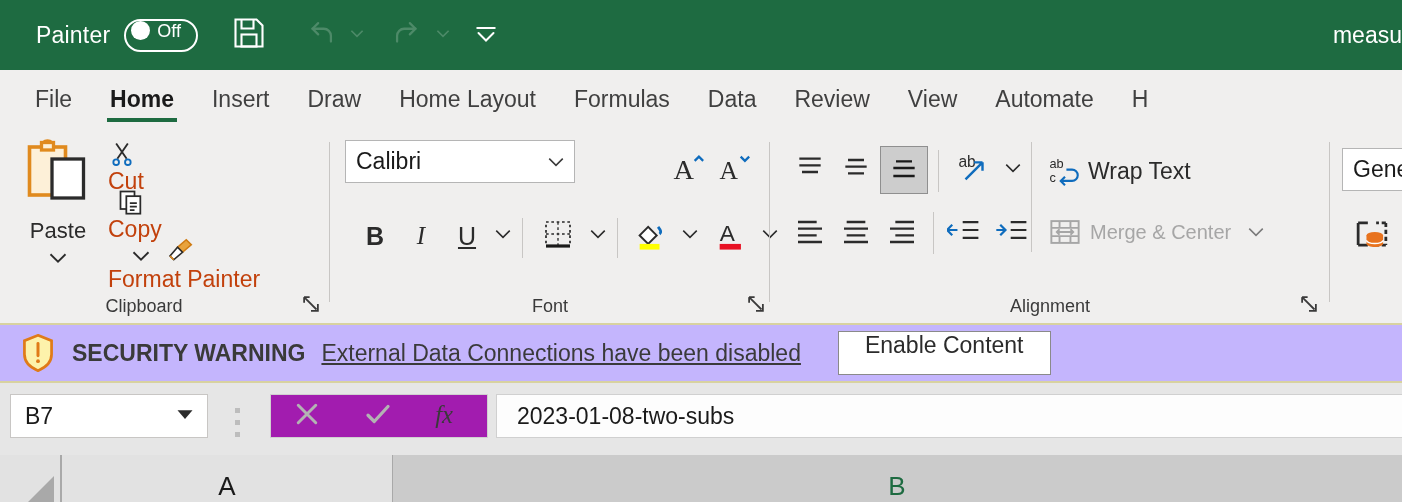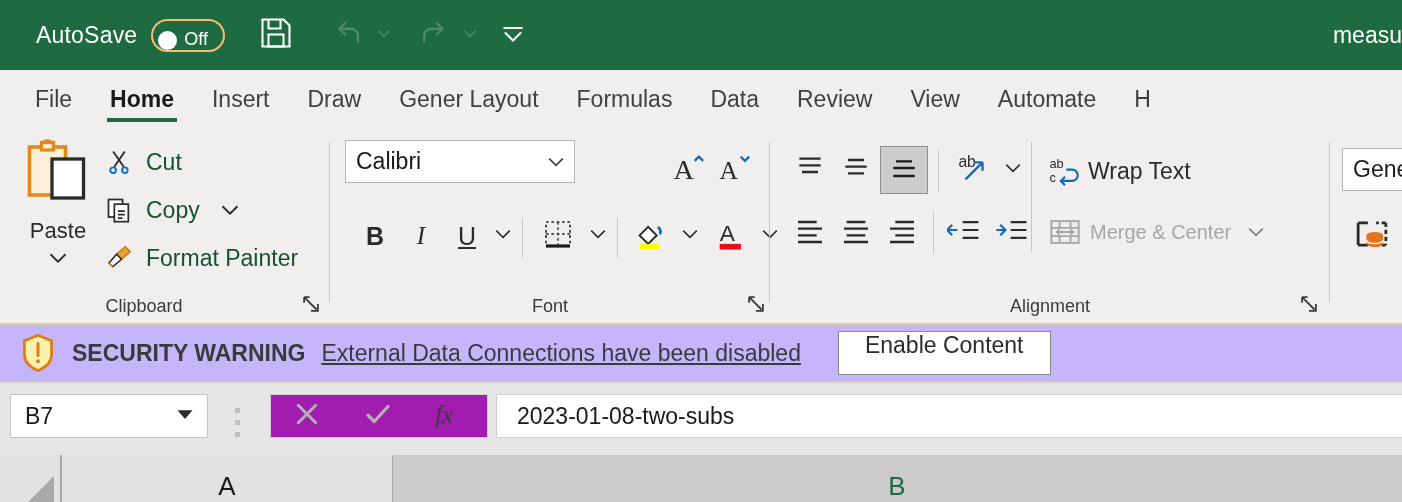--- a/index.html
+++ b/index.html
@@ -13,22 +13,22 @@
   
   .titlebar {
     position: absolute; left: 0; top: 0; width: 1402px; height: 70px;
     background: #1e6b41;
     display: flex; align-items: center;
   }
   .autosave-label {
     color: #ffffff; font-size: 23px; margin-left: 36px; letter-spacing: .2px;
   }
   .autosave-toggle {
-    margin-left: 14px; width: 74px; height: 33px; border: 2px solid #fdba74;
-    border-radius: 17px; display: flex; align-items: flex-end; position: relative;
+    margin-left: 14px; width: 74px; height: 33px; border: 2px solid #ffffff;
+    border-radius: 17px; display: flex; align-items: flex-start; position: relative;
   }
   .autosave-knob {
     width: 19px; height: 19px; border-radius: 50%; background: #fff; margin-left: 5px;
   }
   .autosave-state { color: #fff; font-size: 18px; margin-left: 7px; }
   .qat-btn {
     height: 70px; display: flex; align-items: center; justify-content: center;
     color: #ffffff;
   }
   .qat-save { width: 58px; margin-left: 22px; }
@@ -78,21 +78,21 @@
 
   
   .paste-btn {
     position: absolute; left: 16px; top: 10px; width: 84px; height: 150px;
     display: flex; flex-direction: column; align-items: center;
   }
   .paste-label { font-size: 22px; color: #2b2b2b; margin-top: 4px; }
   .paste-caret { margin-top: 6px; color:#2b2b2b; }
   .cb-item {
     position: absolute; left: 100px; height: 44px;
-    display: flex; align-items: center; font-size: 23px; color: #14532d;
+    display: flex; align-items: center; font-size: 23px; color: #c2410c; flex-direction: column;
   }
   .cb-item .ico { width: 38px; display: flex; align-items: center; justify-content: center; }
   .cb-item .txt { margin-left: 8px; white-space: nowrap; }
 
   
   .combo {
     position: absolute; background: #ffffff; border: 1px solid #b5b5b5;
     display: flex; align-items: center; font-size: 23px; color: #1a1a1a;
   }
   .combo .val { margin-left: 10px; white-space: nowrap; overflow: hidden; }
@@ -176,21 +176,21 @@
   }
   .colhead.selected { background: #cbcbcb; color: #1e6b41; }
   .colhead.selected::before {
     content: ""; position: absolute; left: 0; top: 0; bottom: 0; width: 1px; background: #a9a9a9;
   }
 </style>
 </head>
 <body>
 
 <div class="titlebar">
-  <span class="autosave-label">AutoSave</span>
+  <span class="autosave-label">Painter</span>
 
   <div class="autosave-toggle">
     <div class="autosave-knob"></div>
     <span class="autosave-state">Off</span>
   </div>
 
   <div class="qat-btn qat-save">
     <span>
       <svg width="36" height="36" viewBox="0 0 24 24" fill="none" stroke="#ffffff" stroke-width="1.4">
         <path d="M3 3h14l4 4v14H3z"></path>
@@ -253,21 +253,21 @@
   <div class="tab active">
       <span>Home</span>
     </div>
   <div class="tab">
       <span>Insert</span>
     </div>
   <div class="tab">
       <span>Draw</span>
     </div>
   <div class="tab">
-      <span>Gener Layout</span>
+      <span>Home Layout</span>
     </div>
   <div class="tab">
       <span>Formulas</span>
     </div>
   <div class="tab">
       <span>Data</span>
     </div>
   <div class="tab">
       <span>Review</span>
     </div>

